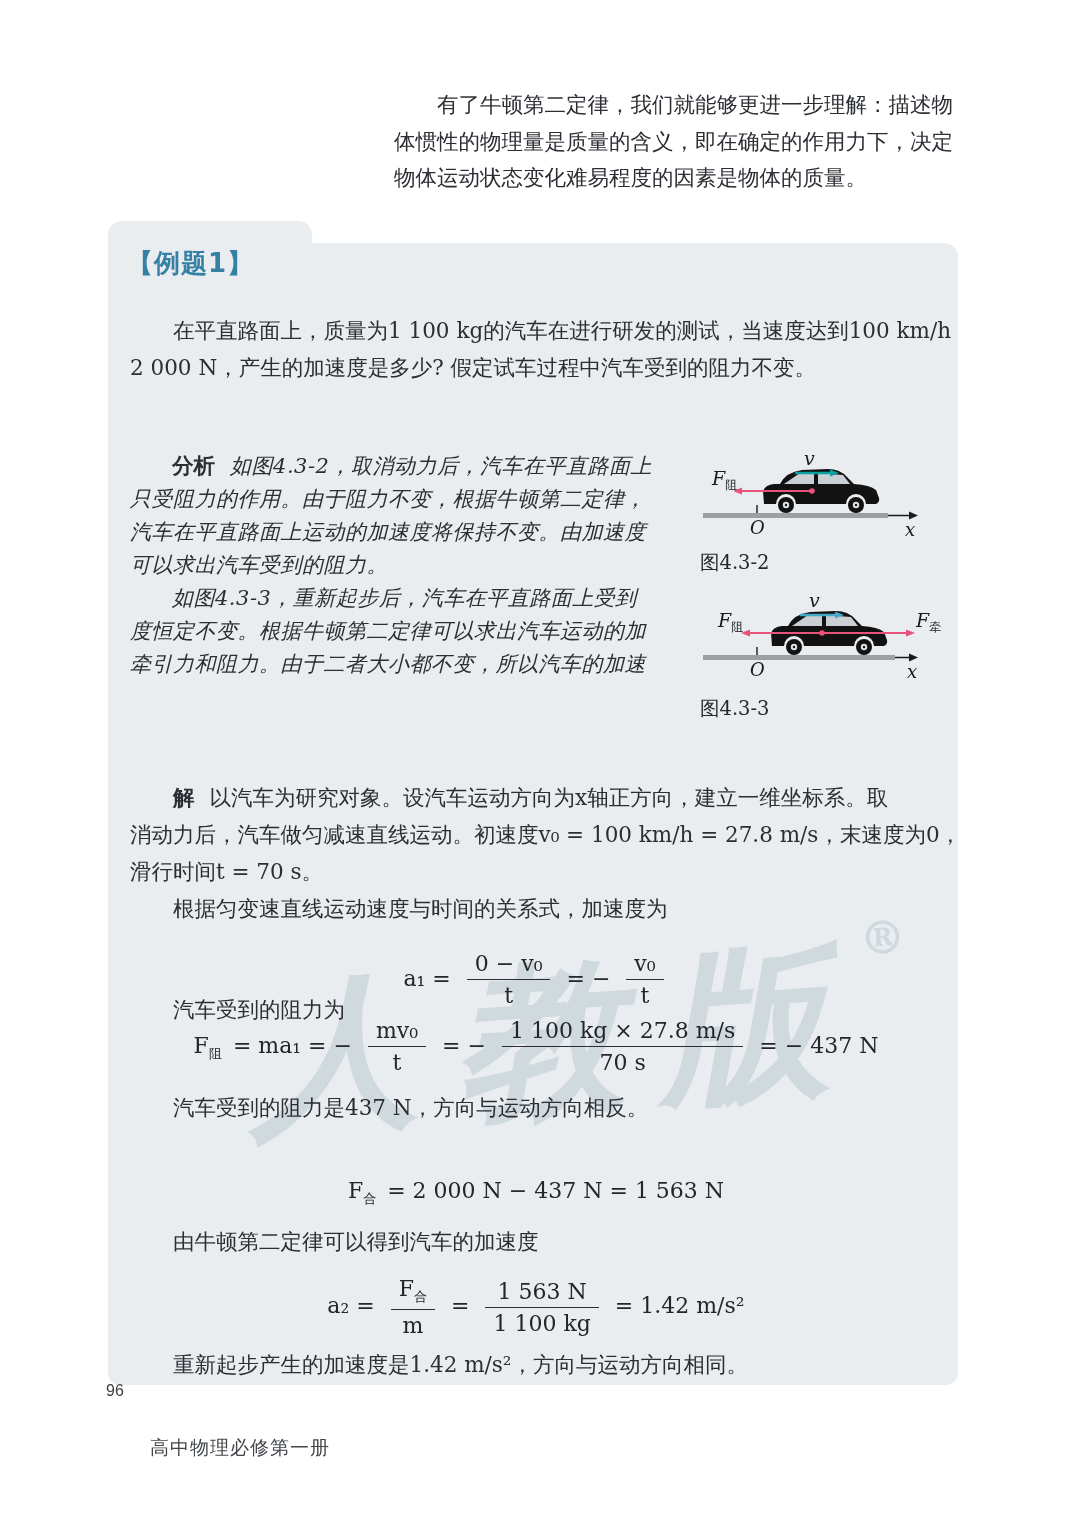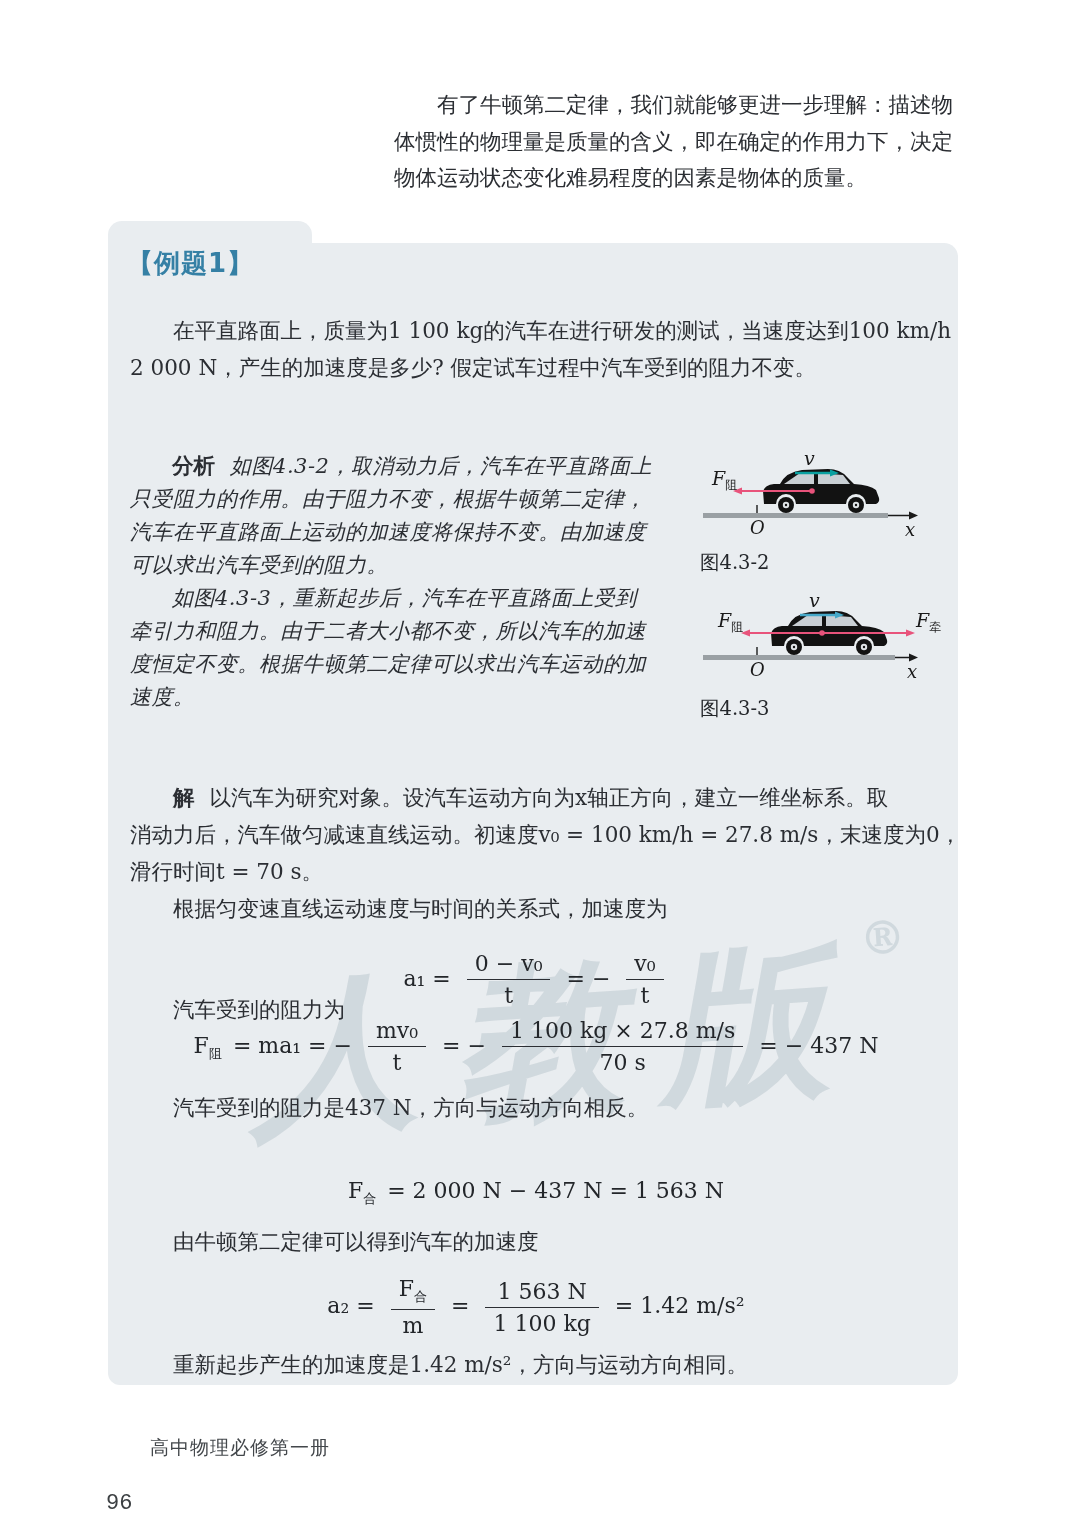--- a/index.html
+++ b/index.html
@@ -51,22 +51,22 @@
   .figsvg{overflow:visible;}
 
   
   .watermark{left:248px;top:926px;z-index:1;pointer-events:none;
     font-style:italic;font-weight:bold;color:rgba(169,183,192,0.38);
     transform:rotate(-4deg);white-space:nowrap;}
   .watermark .wm-text{font-size:168px;letter-spacing:38px;}
   .watermark .wm-reg{font-size:46px;font-style:normal;vertical-align:120px;letter-spacing:0;}
 
   
-  .footer-num{left:106px;top:1491px;font-family:Liberation Mono, monospace;
-    font-size:22px;color:#3c4043;}
+  .footer-num{left:106px;top:1382px;font-family:Liberation Sans, sans-serif;
+    font-size:16px;color:#3c4043;}
   .footer-title{left:150px;top:1435px;font-size:19px;color:#43474b;letter-spacing:1px;}
 </style>
 </head>
 <body>
 
 <div class="abs z2 top-para">
   <span class="line ind">有了牛顿第二定律，我们就能够更进一步理解：描述物</span>
   <span class="line">体惯性的物理量是质量的含义，即在确定的作用力下，决定</span>
   <span class="line">物体运动状态变化难易程度的因素是物体的质量。</span>
 </div>
@@ -84,23 +84,22 @@
   <span class="line ind">在平直路面上，质量为1 100 kg的汽车在进行研发的测试，当速度达到100 km/h</span>
   <span class="line">2 000 N，产生的加速度是多少? 假定试车过程中汽车受到的阻力不变。</span>
 </div>
 
 <div class="abs z2 analysis">
   <span class="line ind"><span class="sec-label">分析</span><span class="kai">如图4.3-2，取消动力后，汽车在平直路面上</span></span>
   <span class="line kai">只受阻力的作用。由于阻力不变，根据牛顿第二定律，</span>
   <span class="line kai">汽车在平直路面上运动的加速度将保持不变。由加速度</span>
   <span class="line kai">可以求出汽车受到的阻力。</span>
   <span class="line kai ind">如图4.3-3，重新起步后，汽车在平直路面上受到</span>
+  <span class="line kai">度恒定不变。根据牛顿第二定律可以求出汽车运动的加</span>
   <span class="line kai">牵引力和阻力。由于二者大小都不变，所以汽车的加速</span>
-  <span class="line kai">度恒定不变。根据牛顿第二定律可以求出汽车运动的加</span>
-  <span class="line kai">速度。</span>
 </div>
 
 <svg class="abs z2 figsvg" style="left:700px;top:443px;" width="250" height="100" viewBox="0 0 250 100">
 
   <line x1="60" y1="72.5" x2="210" y2="72.5" stroke="#1a1a1a" stroke-width="1.6"></line>
   <path d="M209,68.6 L218,72.5 L209,76.4 Z" fill="#1a1a1a"></path>
 
   <rect x="3" y="70" width="185" height="5" fill="#9aa0a4"></rect>
   <line x1="57" y1="62" x2="57" y2="70" stroke="#1a1a1a" stroke-width="1.4"></line>
 

